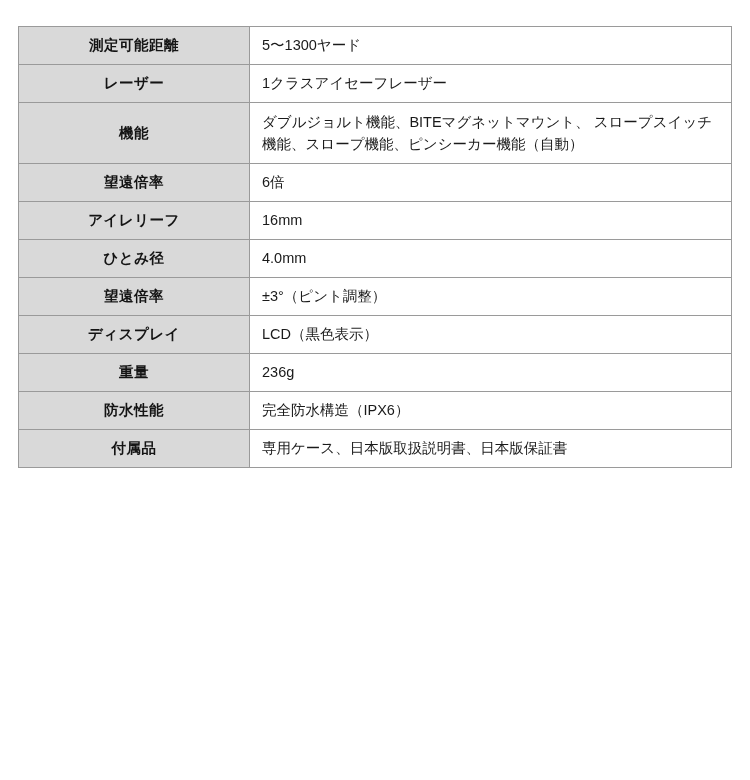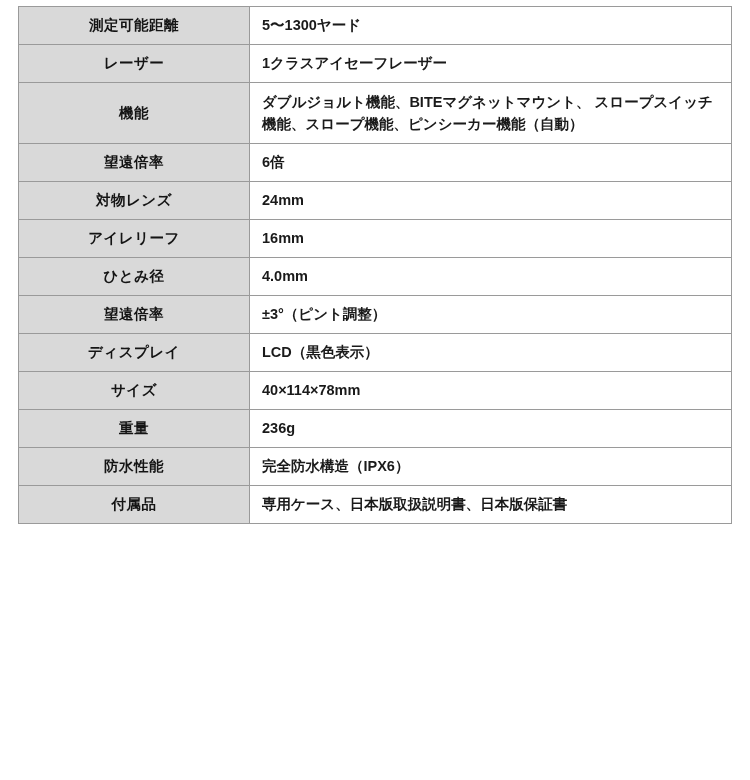--- a/index.html
+++ b/index.html
@@ -11,21 +11,21 @@
     width: 750px;
     height: 780px;
     font-family: "Liberation Sans", sans-serif;
     color: #1a1a1a;
     -webkit-font-smoothing: antialiased;
   }
   .page {
     width: 750px;
     height: 780px;
     box-sizing: border-box;
-    padding: 6px 18px 22px 18px;
+    padding: 26px 18px 22px 18px;
     display: flex;
     flex-direction: column;
   }
   table.spec {
     width: 714px;
     border-collapse: collapse;
     table-layout: fixed;
     border: 1px solid #9a9a9a;
     font-size: 14.5px;
   }
@@ -40,21 +40,21 @@
     background: #d9d9d9;
     text-align: center;
     font-weight: bold;
     letter-spacing: 0.5px;
     font-size: 14.5px;
     color: #141414;
   }
   td.value {
     background: #ffffff;
     text-align: left;
-    font-weight: bold;
+    font-weight: normal;
     color: #1a1a1a;
     padding-left: 14px;
   }
   tr.r-normal td { height: 37px; }
   tr.r-tall td { height: 60px; }
 </style>
 </head>
 <body>
 
 <div class="page">
@@ -70,42 +70,34 @@
       </tr>
       <tr class="r-tall">
         <td class="label">機能</td>
         <td class="value">ダブルジョルト機能、BITEマグネットマウント、 スロープスイッチ機能、スロープ機能、ピンシーカー機能（自動）</td>
       </tr>
       <tr class="r-normal">
         <td class="label">望遠倍率</td>
         <td class="value">6倍</td>
       </tr>
       <tr class="r-normal">
-        <td class="label">対物レンズ</td>
-        <td class="value">24mm</td>
-      </tr>
-      <tr class="r-normal">
         <td class="label">アイレリーフ</td>
         <td class="value">16mm</td>
       </tr>
       <tr class="r-normal">
         <td class="label">ひとみ径</td>
         <td class="value">4.0mm</td>
       </tr>
       <tr class="r-normal">
         <td class="label">望遠倍率</td>
         <td class="value">±3°（ピント調整）</td>
       </tr>
       <tr class="r-normal">
         <td class="label">ディスプレイ</td>
         <td class="value">LCD（黒色表示）</td>
-      </tr>
-      <tr class="r-normal">
-        <td class="label">サイズ</td>
-        <td class="value">40×114×78mm</td>
       </tr>
       <tr class="r-normal">
         <td class="label">重量</td>
         <td class="value">236g</td>
       </tr>
       <tr class="r-normal">
         <td class="label">防水性能</td>
         <td class="value">完全防水構造（IPX6）</td>
       </tr>
       <tr class="r-normal">

